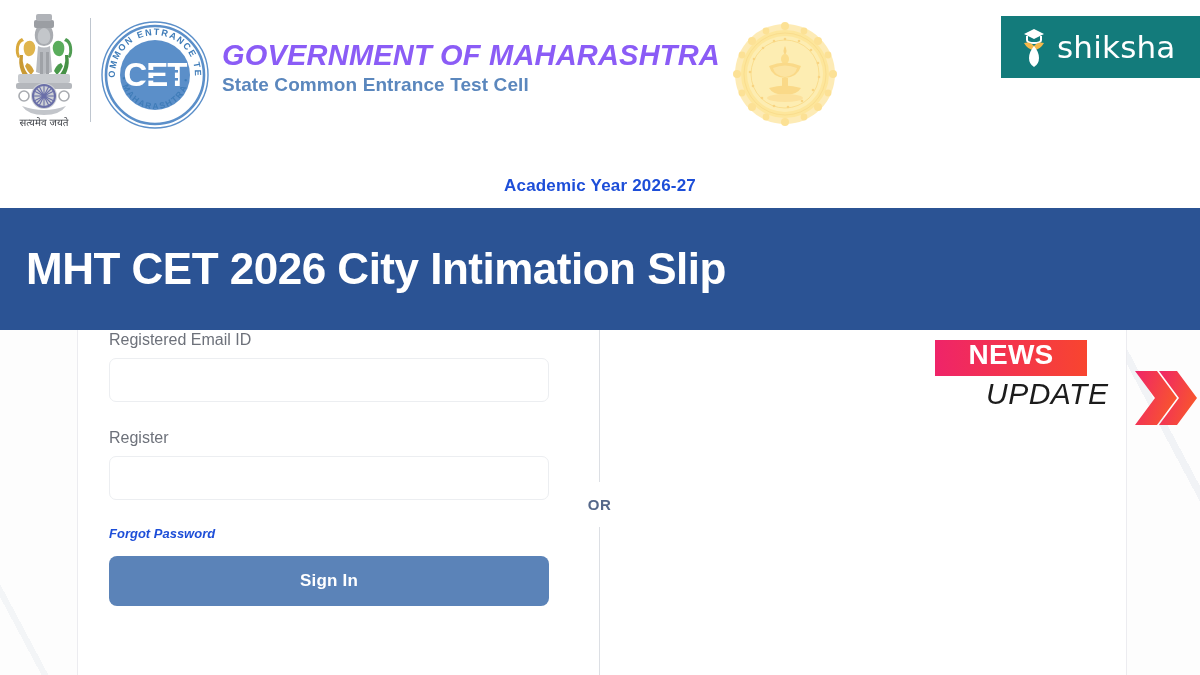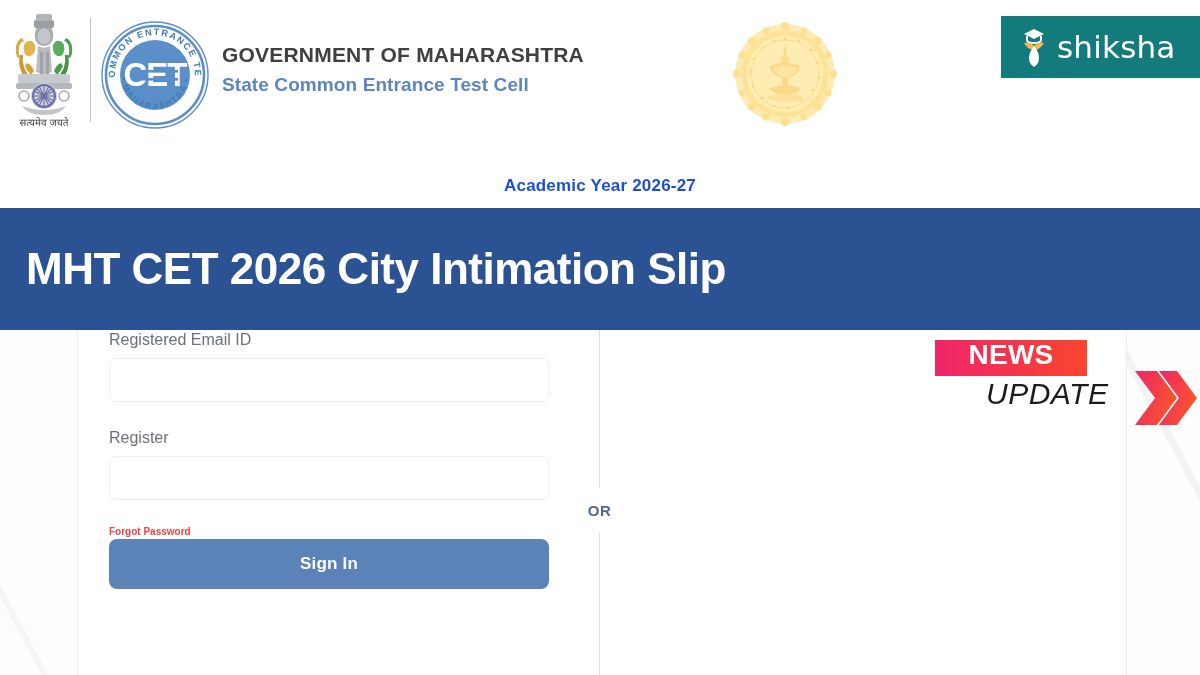--- a/index.html
+++ b/index.html
@@ -24,22 +24,22 @@
 
   
   .header { position: absolute; left: 0; top: 0; width: 1200px; height: 208px; background: #ffffff; z-index: 5; }
 
   .ashoka { position: absolute; left: 8px; top: 8px; width: 72px; height: 122px; }
   .vsep { position: absolute; left: 90px; top: 18px; width: 1px; height: 104px; background: #bfc6cf; }
 
   .cet-logo { position: absolute; left: 100px; top: 20px; width: 110px; height: 110px; }
   .gov-text { position: absolute; left: 222px; top: 40px; width: 520px; }
   .gov-line1 {
-    font-size: 21px; font-weight: bold; color: #404040; letter-spacing: .2px;
-    line-height: 30px; white-space: nowrap;
+    font-size: 29px; font-weight: bold; color: #8b5cf6; letter-spacing: .2px;
+    line-height: 30px; white-space: nowrap; font-style: italic;
   }
   .gov-line2 {
     font-size: 19px; font-weight: bold; color: #5b87bd; letter-spacing: .1px;
     line-height: 26px; white-space: nowrap; margin-top: 2px;
   }
 
   .gold-emblem { position: absolute; left: 733px; top: 22px; width: 104px; height: 104px; opacity: .62; }
 
   .shiksha {
     position: absolute; left: 1001px; top: 16px; width: 201px; height: 62px;
@@ -70,44 +70,45 @@
 
   
   .login-card {
     position: absolute; left: 77px; top: 330px; width: 1050px; height: 434px;
     background: #ffffff; border-left: 1px solid #ececf0; border-right: 1px solid #ececf0;
     z-index: 3;
   }
   .col-left  { position: absolute; left: 31px; top: 0; width: 470px; }
   .divider   { position: absolute; left: 521px; top: 0; width: 1px; height: 345px; background: #dcdfe4; }
   .or-badge {
-    position: absolute; left: 499px; top: 158px; width: 45px; height: 45px; border-radius: 50%;
+    position: absolute; left: 499px; top: 152px; width: 45px; height: 45px; border-radius: 50%;
     background: #ffffff; display: flex; align-items: center; justify-content: center;
     font-size: 15px; font-weight: bold; color: #55688a; letter-spacing: .4px;
     box-shadow: 0 0 0 0 rgba(0,0,0,0);
   }
   .field-label {
     font-size: 16px; color: #6d717a; line-height: 20px; margin-bottom: 8px; font-weight: normal;
   }
   .text-input {
     display: block; width: 440px; height: 44px; border: 1px solid #eceef1; border-radius: 7px;
     background: #ffffff; font-size: 15px; color: #333; padding: 0 12px; outline: none;
     font-family: "Liberation Sans", sans-serif;
   }
   .spacer-1 { height: 26px; }
   .forgot {
-    font-size: 10px; font-weight: bold; color: #ef4444; margin-top: 26px; display: inline-block;
+    font-size: 13px; font-weight: bold; color: #1d4ed8; margin-top: 26px; display: inline-block;
     cursor: pointer;
+    font-style: italic;
   }
   .btn {
     display: block; width: 440px; height: 50px; border: none; border-radius: 8px;
     background: #5b83b8; color: #ffffff; font-size: 17px; font-weight: bold;
     letter-spacing: .2px; cursor: pointer; font-family: "Liberation Sans", sans-serif;
   }
-  .signin-wrap { }
+  .signin-wrap { margin-top: 14px; }
 
   .col-right { position: absolute; left: 573px; top: 0; width: 450px; text-align: center; }
   .new-user {
     font-size: 24px; font-weight: bold; color: #5a5d63; margin-top: 120px; line-height: 30px;
   }
   .register-wrap { margin-top: 20px; display: flex; justify-content: center; }
 
   
   .news-badge { position: absolute; left: 935px; top: 337px; width: 265px; height: 90px; z-index: 9; }
   .news-box {

